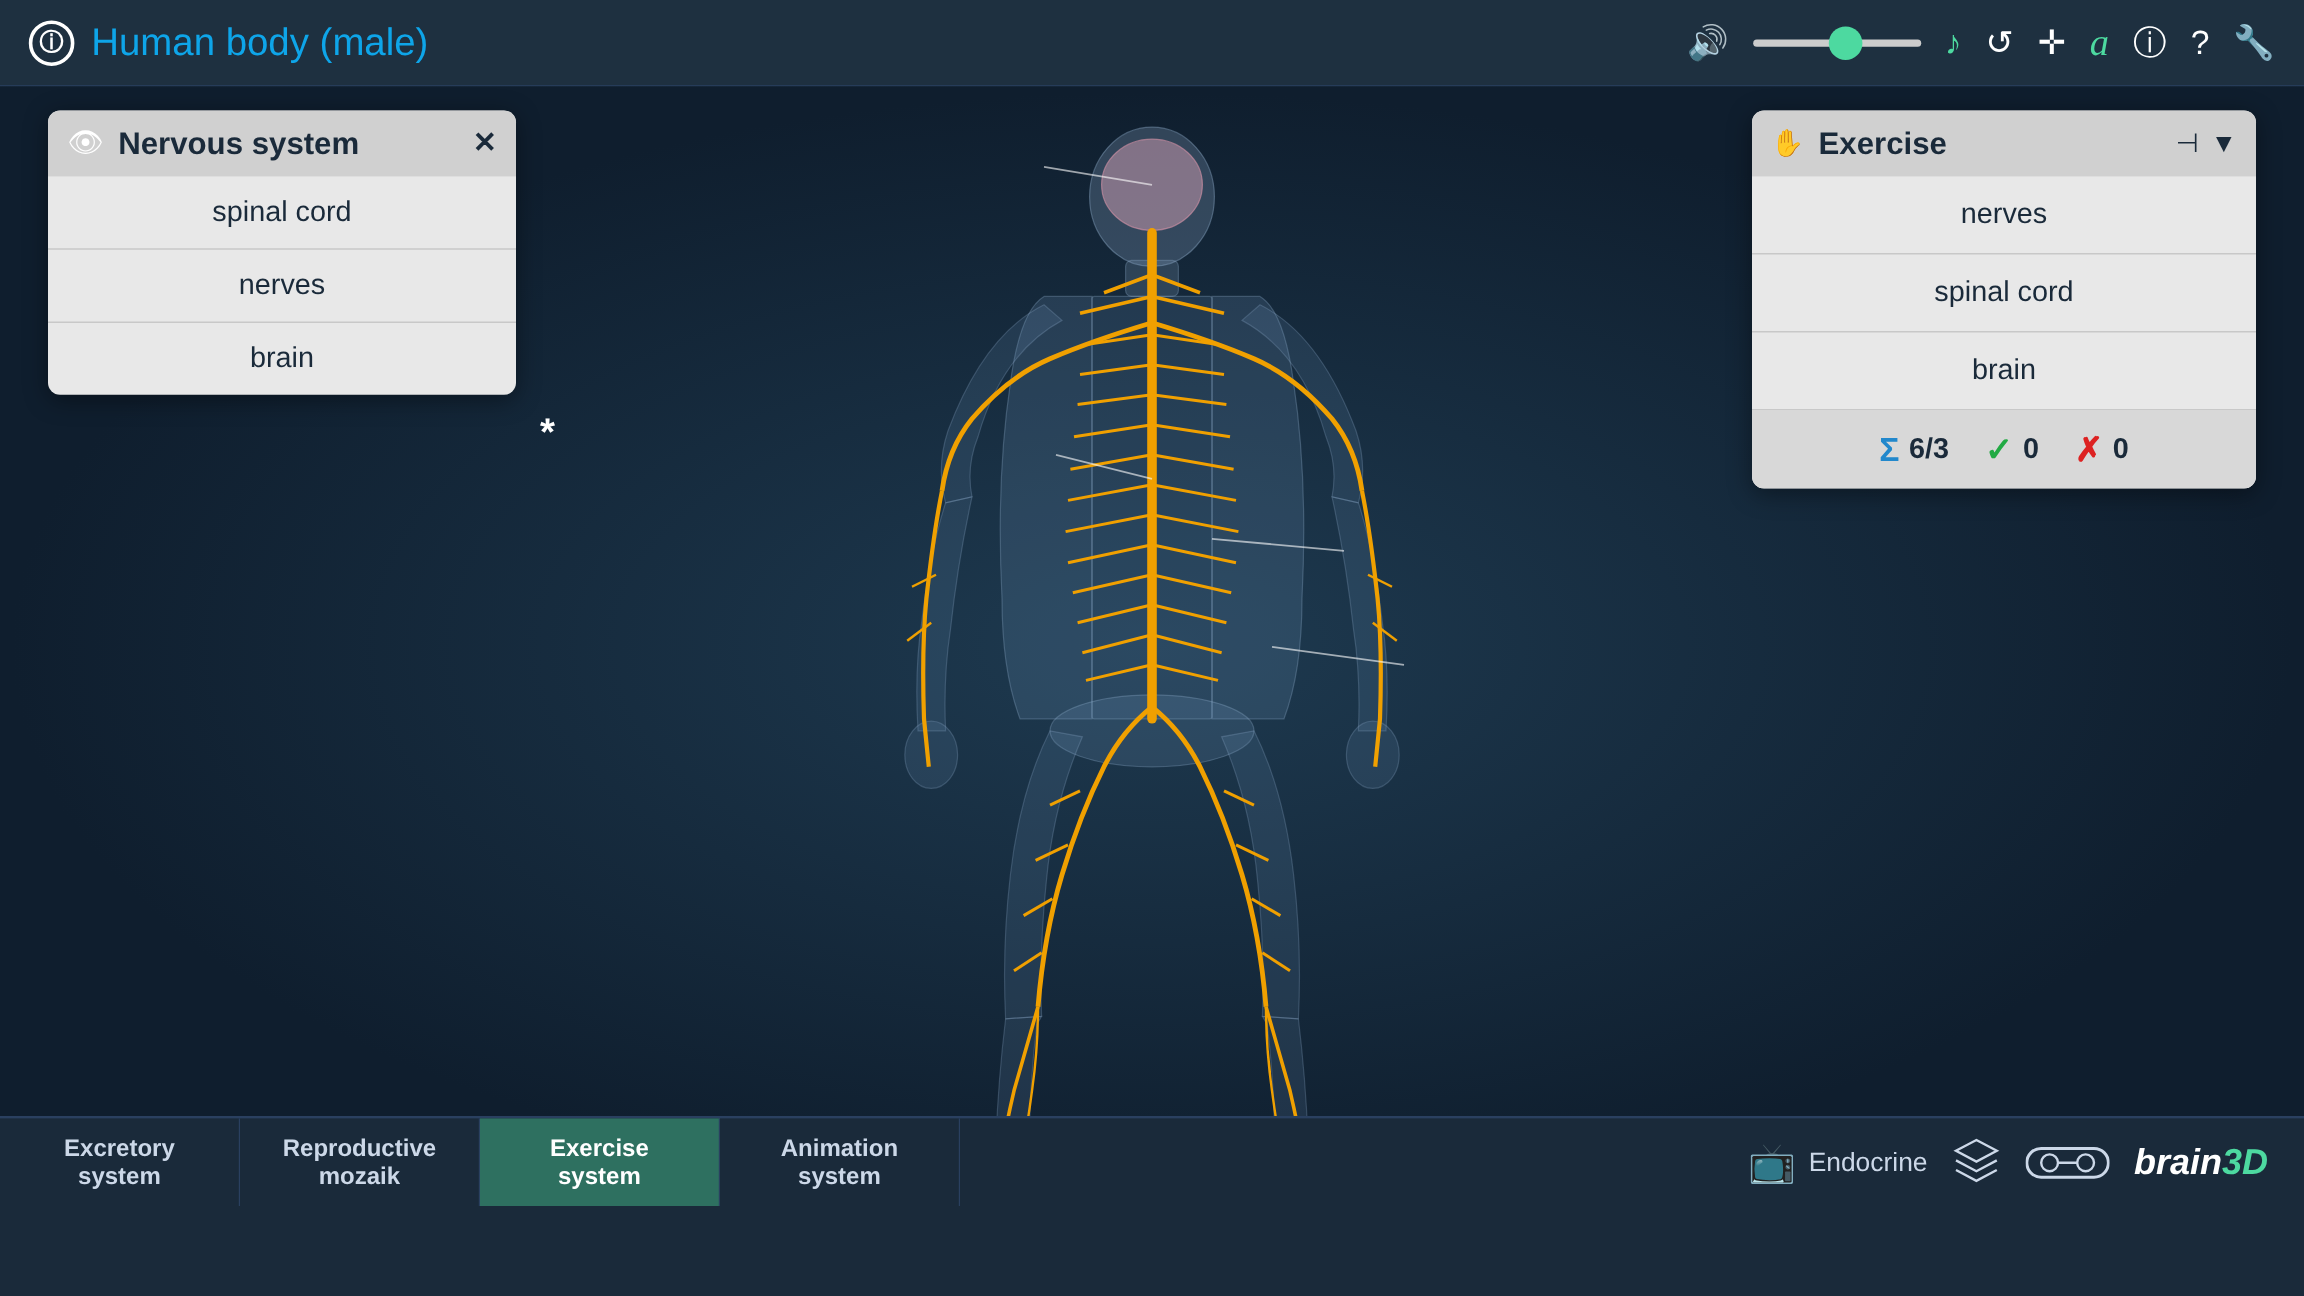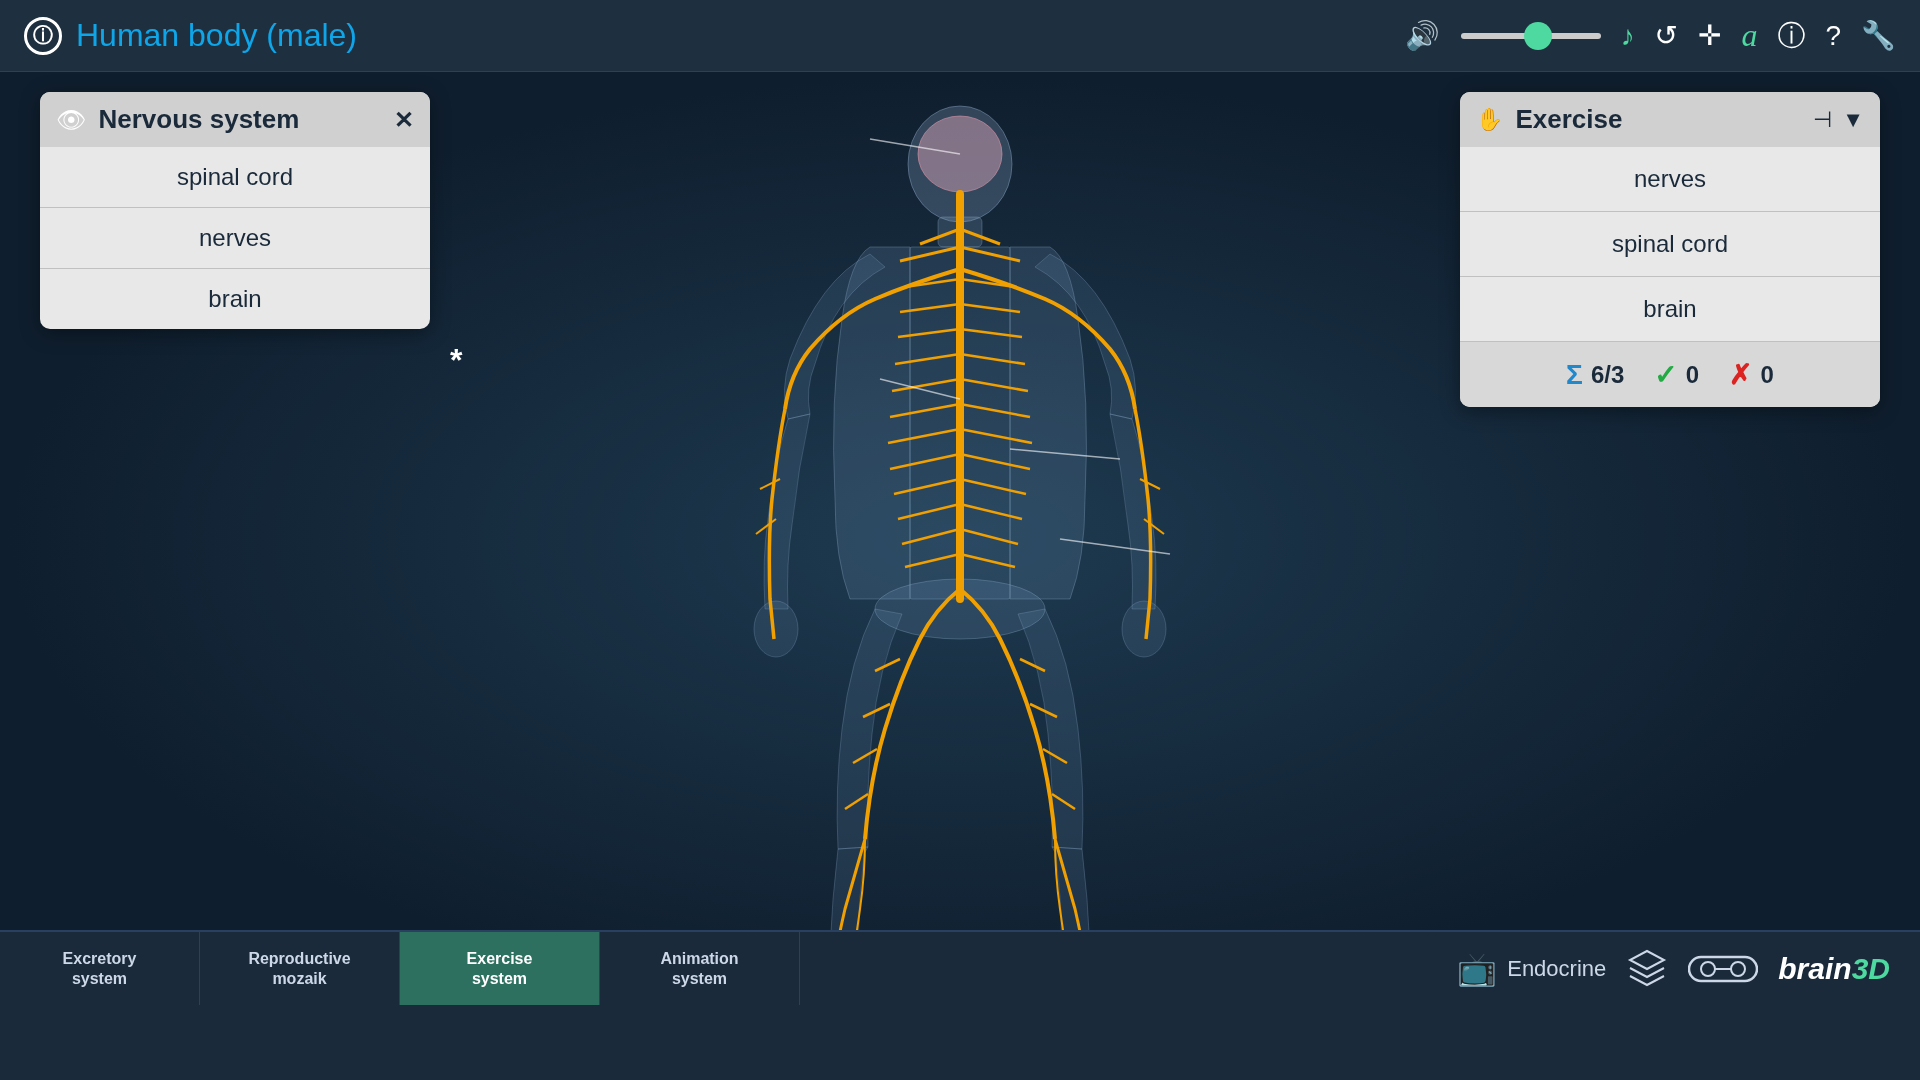--- a/index.html
+++ b/index.html
@@ -236,21 +236,21 @@
       background: #1a2a3a;
       display: flex;
       align-items: stretch;
       border-top: 2px solid #2a4060;
     }
     .footer-tab {
       display: flex;
       align-items: center;
       justify-content: center;
       padding: 0 31px;
-      font-size: 16px;
+      font-size: 20px;
       font-weight: bold;
       color: #ccd8e8;
       cursor: pointer;
       text-align: center;
       min-width: 200px;
       border-right: 1px solid #2a4060;
       line-height: 1.2;
     }
     .footer-tab.active {
       background: #2e7060;

